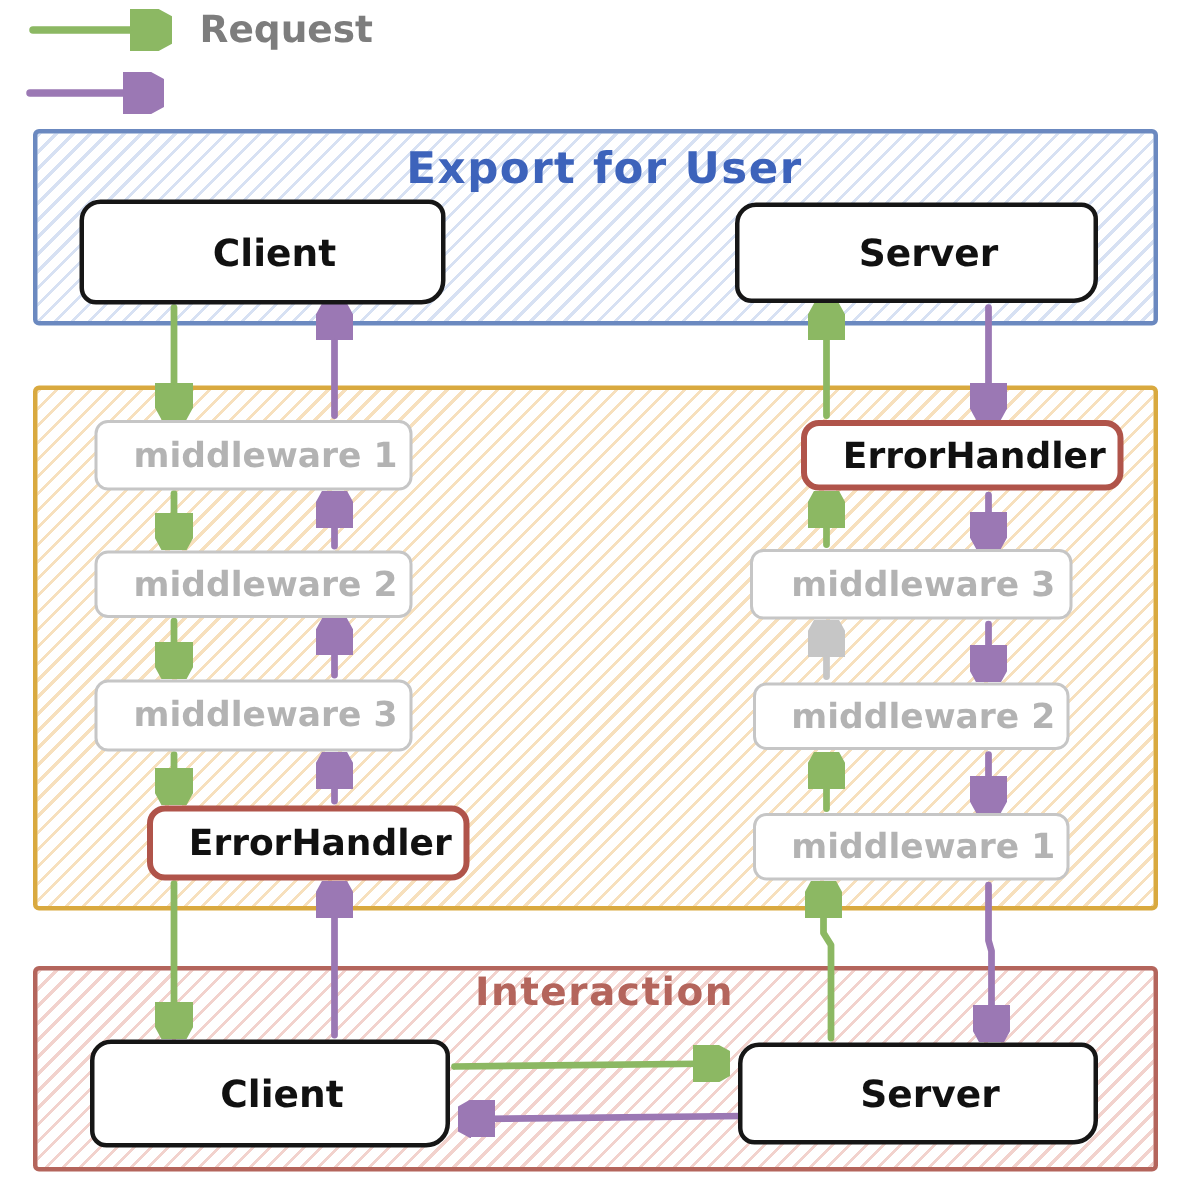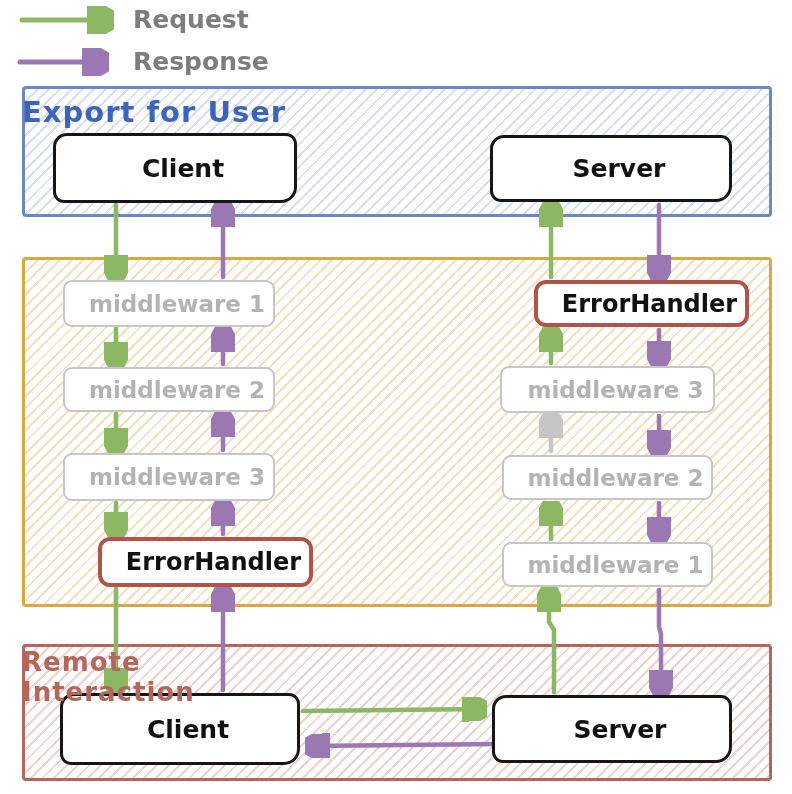--- a/index.html
+++ b/index.html
@@ -18,21 +18,21 @@
     left:22px; top:257px; width:750px; height:350px;
     border:3px solid #d9a93f;
     background-image:repeating-linear-gradient(135deg,#f7e0bd 0 2px,rgba(0,0,0,0) 2px 8px);
   }
   .sec-remote {
     left:22px; top:644px; width:750px; height:137px;
     border:3.5px solid #b4655c;
     background-image:repeating-linear-gradient(135deg,#f2d2cd 0 2px,rgba(0,0,0,0) 2px 8px);
   }
   
-  .sec-title { position:absolute; z-index:4; left:22px; width:762px; 
+  .sec-title { position:absolute; z-index:4; left:22px; width:762px; text-align:center;
                font-weight:bold; letter-spacing:1px; }
   .title-export { top:95px;  font-size:29px; color:#3d63bb; }
   .title-invoke { top:268px; font-size:28px; color:#d0a648; }
   .title-remote { top:647px; font-size:26px; color:#b4655c; line-height:30px; }
   
   .node { position:absolute; z-index:3; box-sizing:border-box; background:#ffffff;
           display:flex; align-items:center; justify-content:center; text-align:left;padding-left:16px; }
   .endpoint { border:3.2px solid #161616; border-radius:14px 11px 16px 11px;
               font-weight:bold; font-size:25px; color:#111111; }
   .mw { border:2.6px solid #c6c6c6; border-radius:9px;
@@ -109,25 +109,23 @@
     <path class="st-p" d="M659,330 V360" marker-end="url(#mh-p)"></path>
     <path class="st-p" d="M659,416 V449" marker-end="url(#mh-p)"></path>
     <path class="st-p" d="M659,503 V536" marker-end="url(#mh-p)"></path>
     <path class="st-p" d="M659,590 V627 L661,634 V689" marker-end="url(#mh-p)"></path>
 
     <path class="st-g" d="M303,711 L481,709" marker-end="url(#mh-g)"></path>
     <path class="st-p" d="M496,744 L311,746" marker-end="url(#mh-p)"></path>
   </svg>
 
   <span class="legend-label lg-request">Request</span>
-  <span class="legend-label lg-response">Response</span>
 
   <div class="sec-title title-export">Export for User</div>
   <div class="sec-title title-remote">
-    <div>Remote</div>
     <div>Interaction</div>
   </div>
 
   <div class="node endpoint n-client-top">Client</div>
   <div class="node endpoint n-server-top">Server</div>
 
   <div class="node mw n-l-mw1">middleware 1</div>
   <div class="node mw n-l-mw2">middleware 2</div>
   <div class="node mw n-l-mw3">middleware 3</div>
   <div class="node eh n-l-eh">ErrorHandler</div>

